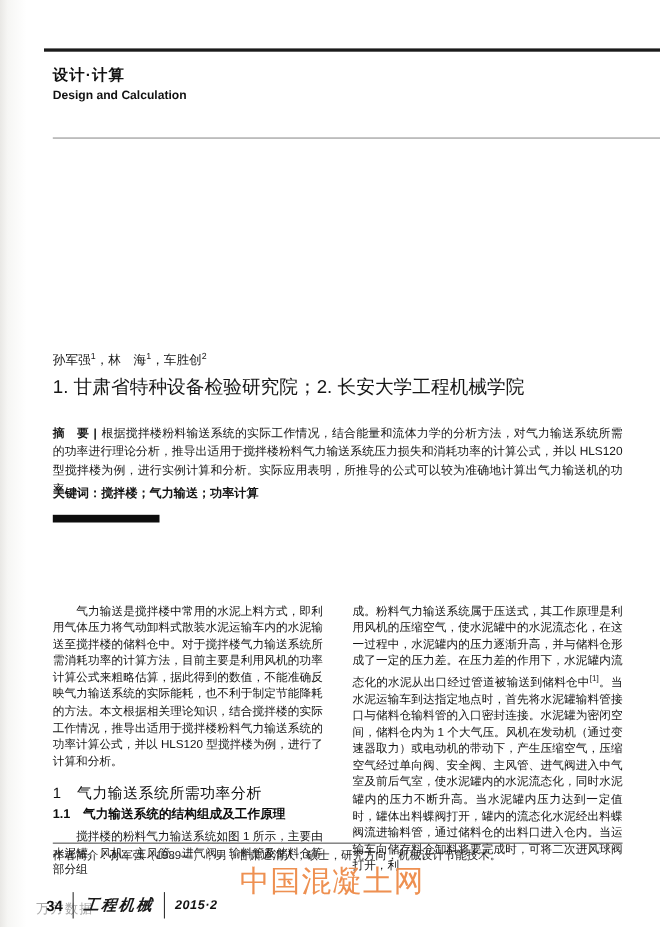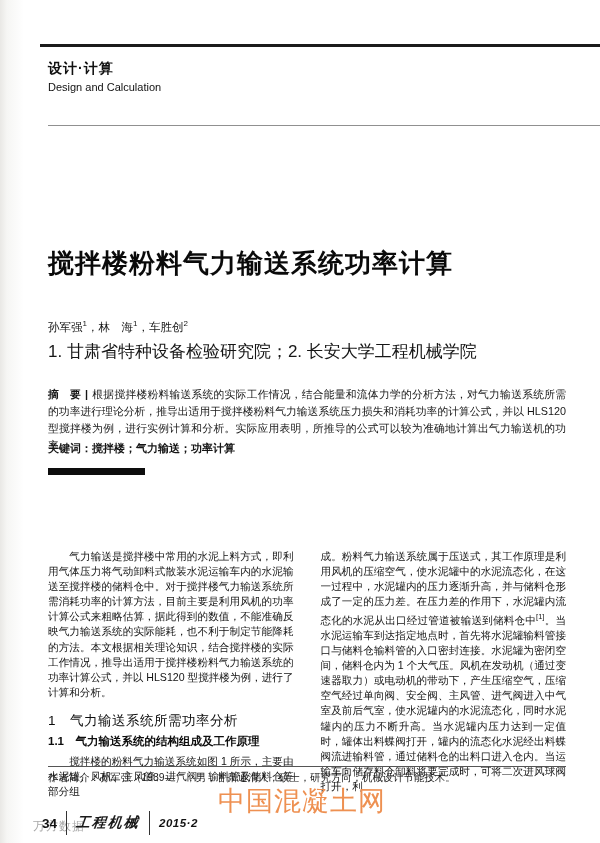--- a/index.html
+++ b/index.html
@@ -11,21 +11,21 @@
   }
   .page{
     position:relative;width:600px;height:843px;overflow:hidden;
     background:linear-gradient(90deg,#e9e8e5 0px,#f6f6f4 7px,#ffffff 24px);
   }
   
   .top-rule{position:absolute;top:44px;left:40px;right:0;height:3px;background:#1b1b1b;}
   
   .section-head{position:absolute;top:60px;left:48px;}
   .section-head .cn{font-size:14px;font-weight:bold;letter-spacing:1px;color:#111;}
-  .section-head .en{font-size:11px;font-weight:normal;color:#111;margin-top:3px;}
+  .section-head .en{font-size:11px;font-weight:bold;color:#111;margin-top:3px;}
   .header-rule{position:absolute;top:125px;left:48px;right:0;height:1px;background:#909090;}
   
   .title{position:absolute;top:246px;left:48px;font-size:26px;font-weight:bold;color:#0a0a0a;letter-spacing:1px;}
   .authors{position:absolute;top:319px;left:48px;font-size:11.5px;color:#161616;}
   .authors sup{font-size:8px;}
   .affiliation{position:absolute;top:340px;left:48px;font-size:17px;color:#161616;}
   
   .abstract{position:absolute;top:375px;left:48px;width:518px;font-size:10.8px;line-height:17px;text-align:justify;color:#161616;}
   .abstract .lbl{font-weight:bold;}
   .abstract .sep{padding:0 4px;font-weight:bold;}
@@ -62,21 +62,20 @@
 
   <div class="top-rule"></div>
 
   <div class="section-head">
     <div class="cn">设计·计算</div>
     <div class="en">Design and Calculation</div>
   </div>
 
   <div class="header-rule"></div>
 
-  <div class="title">搅拌楼粉料气力输送系统功率计算</div>
 
   <div class="authors"><span>孙军强</span><sup>1</sup><span>，</span><span>林　海</span><sup>1</sup><span>，</span><span>车胜创</span><sup>2</sup></div>
 
   <div class="affiliation">1. 甘肃省特种设备检验研究院；2. 长安大学工程机械学院</div>
 
   <p class="abstract"><span class="lbl">摘　要</span><span class="sep">|</span><span>根据搅拌楼粉料输送系统的实际工作情况，结合能量和流体力学的分析方法，对气力输送系统所需的功率进行理论分析，推导出适用于搅拌楼粉料气力输送系统压力损失和消耗功率的计算公式，并以 HLS120 型搅拌楼为例，进行实例计算和分析。实际应用表明，所推导的公式可以较为准确地计算出气力输送机的功率。</span></p>
 
   <div class="keywords"><span>关键词：</span><span>搅拌楼；气力输送；功率计算</span></div>
 
   <div class="kw-bar"></div>

